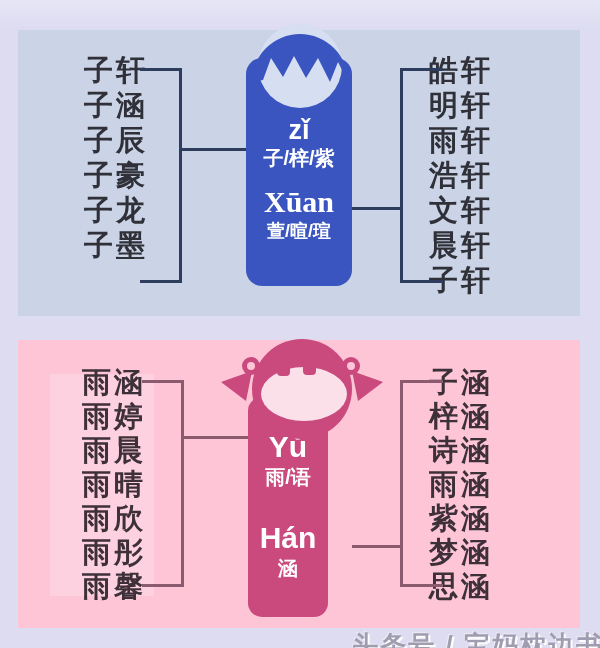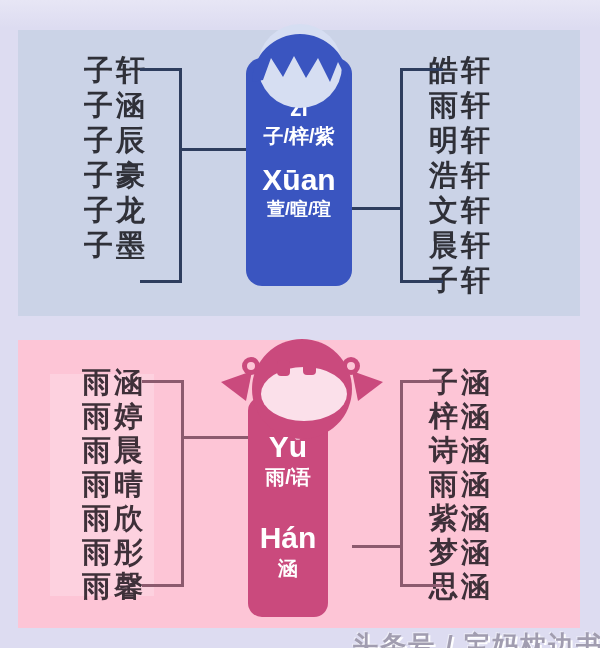--- a/index.html
+++ b/index.html
@@ -22,23 +22,23 @@
   .line{position:absolute;}
   .line.b{background:#2e3d5e;}
   .line.g{background:#8c5a6e;}
   .capsule{
     position:absolute;display:flex;flex-direction:column;align-items:center;
     color:#ffffff;text-align:center;
   }
   .capsule.boy-c{left:246px;top:58px;width:106px;height:228px;background:#3a55c0;border-radius:16px;}
   .capsule.girl-c{left:248px;top:397px;width:80px;height:220px;background:#ca4a7d;border-radius:14px;}
   .pinyin{font-weight:bold;}
-  .boy-c .py1{font-size:23px;line-height:30px;margin-top:35px;}
+  .boy-c .py1{font-size:27px;line-height:30px;margin-top:57px;}
   .boy-c .hz1{font-size:20px;line-height:24px;margin-top:1px;font-weight:bold;}
-  .boy-c .py2{font-size:30px;line-height:34px;margin-top:15px;}
+  .boy-c .py2{font-size:30px;line-height:34px;margin-top:15px;font-family:Liberation Serif, serif;}
   .boy-c .hz2{font-size:18px;line-height:22px;margin-top:1px;font-weight:bold;}
   .girl-c .py1{font-size:30px;line-height:34px;margin-top:33px;}
   .girl-c .hz1{font-size:20px;line-height:24px;margin-top:1px;font-weight:bold;}
   .girl-c .py2{font-size:30px;line-height:34px;margin-top:32px;}
   .girl-c .hz2{font-size:20px;line-height:24px;margin-top:1px;font-weight:bold;}
   .avatar{position:absolute;}
   .watermark{
     position:absolute;right:12px;top:628px;
     font-size:26px;font-weight:bold;letter-spacing:2px;color:#a19db0;
     text-shadow:2px 2px 0 rgba(255,255,255,0.95),-1px -1px 0 rgba(255,255,255,0.45);
@@ -56,22 +56,22 @@
     <div class="name-item">子轩</div>
     <div class="name-item">子涵</div>
     <div class="name-item">子辰</div>
     <div class="name-item">子豪</div>
     <div class="name-item">子龙</div>
     <div class="name-item">子墨</div>
   </div>
 
   <div class="name-list boy-names" style="left:429px;top:53px;">
     <div class="name-item">皓轩</div>
+    <div class="name-item">明轩</div>
     <div class="name-item">雨轩</div>
-    <div class="name-item">明轩</div>
     <div class="name-item">浩轩</div>
     <div class="name-item">文轩</div>
     <div class="name-item">晨轩</div>
     <div class="name-item">子轩</div>
   </div>
 
   <div class="line b" style="left:140px;top:68px;width:42px;height:3px;"></div>
   <div class="line b" style="left:179px;top:68px;width:3px;height:215px;"></div>
   <div class="line b" style="left:140px;top:280px;width:42px;height:3px;"></div>
   <div class="line b" style="left:182px;top:148px;width:64px;height:3px;"></div>

